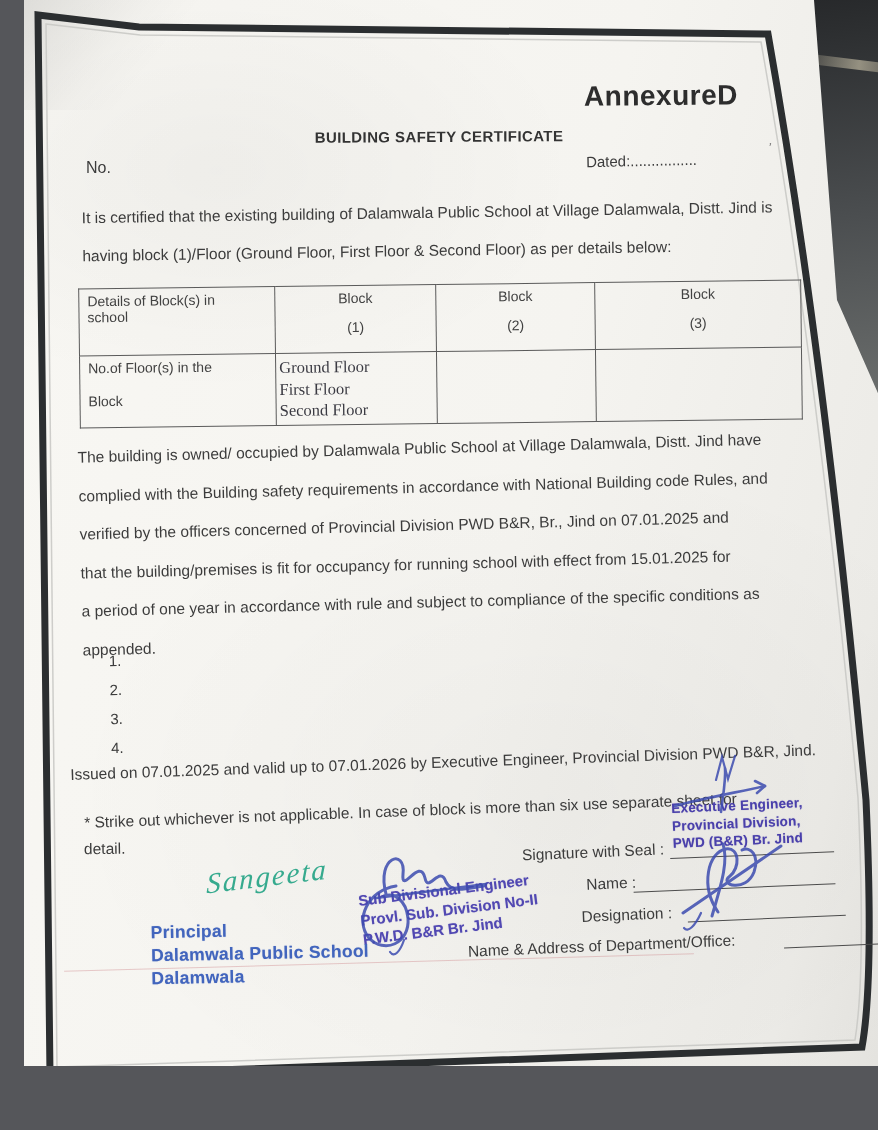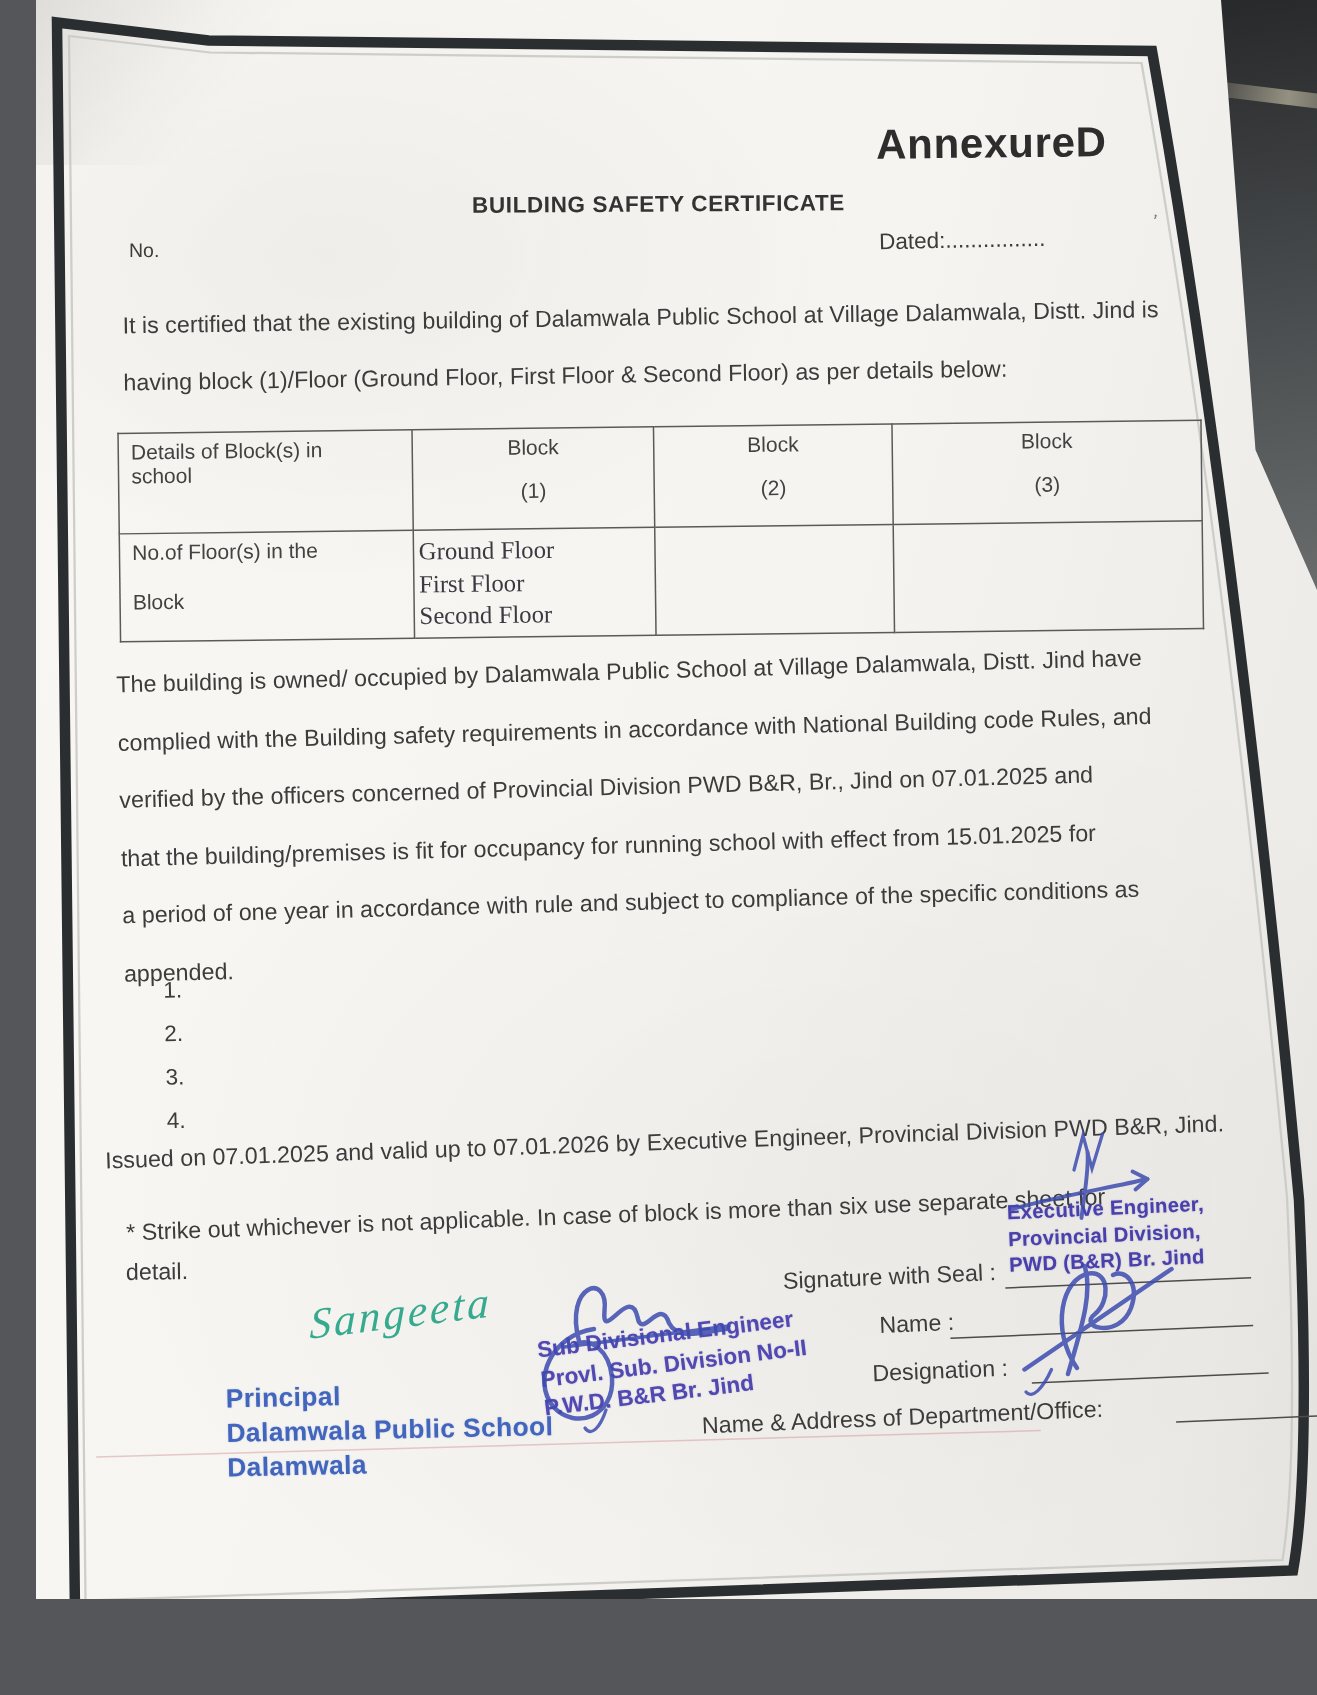--- a/index.html
+++ b/index.html
@@ -22,21 +22,21 @@
   }
   .crease{position:absolute;left:0;top:0;width:190px;height:110px;
     background:linear-gradient(128deg,rgba(0,0,0,0.10),rgba(0,0,0,0.02) 45%,rgba(0,0,0,0) 65%);}
   svg.frame,svg.ink{position:absolute;left:0;top:0;pointer-events:none;}
   svg.ink{z-index:40;}
   .blk{position:absolute;color:#3c3c3c;}
   .annexure{left:560px;top:80px;font-size:28px;font-weight:700;color:#2d2d2d;
     letter-spacing:.5px;transform:rotate(-.6deg);}
   .title{left:250px;top:128px;width:330px;text-align:center;font-size:15px;font-weight:700;
     color:#333;letter-spacing:.4px;transform:rotate(-.4deg);}
-  .no-label{left:62px;top:159px;font-size:13px;}
+  .no-label{left:62px;top:159px;font-size:16px;}
   .dated{left:562px;top:152px;font-size:15px;transform:rotate(-1.2deg);}
   .tickmark{left:744px;top:140px;font-size:13px;color:#777;transform:rotate(14deg);}
   .intro{left:58px;top:193px;width:800px;font-size:15.5px;line-height:38px;transform:rotate(-.9deg);}
   .dtable{left:55px;top:284px;transform:rotate(-.7deg);}
   .dtable table{border-collapse:collapse;table-layout:fixed;width:722px;font-size:14px;color:#424242;}
   .dtable td{border:1.5px solid #5a5a5a;vertical-align:top;padding:4px 8px;}
   .dtable .hrow td{height:58px;}
   .dtable .frow td{height:56px;}
   .dtable .cc{text-align:center;}
   .dtable .num{margin-top:13px;}

